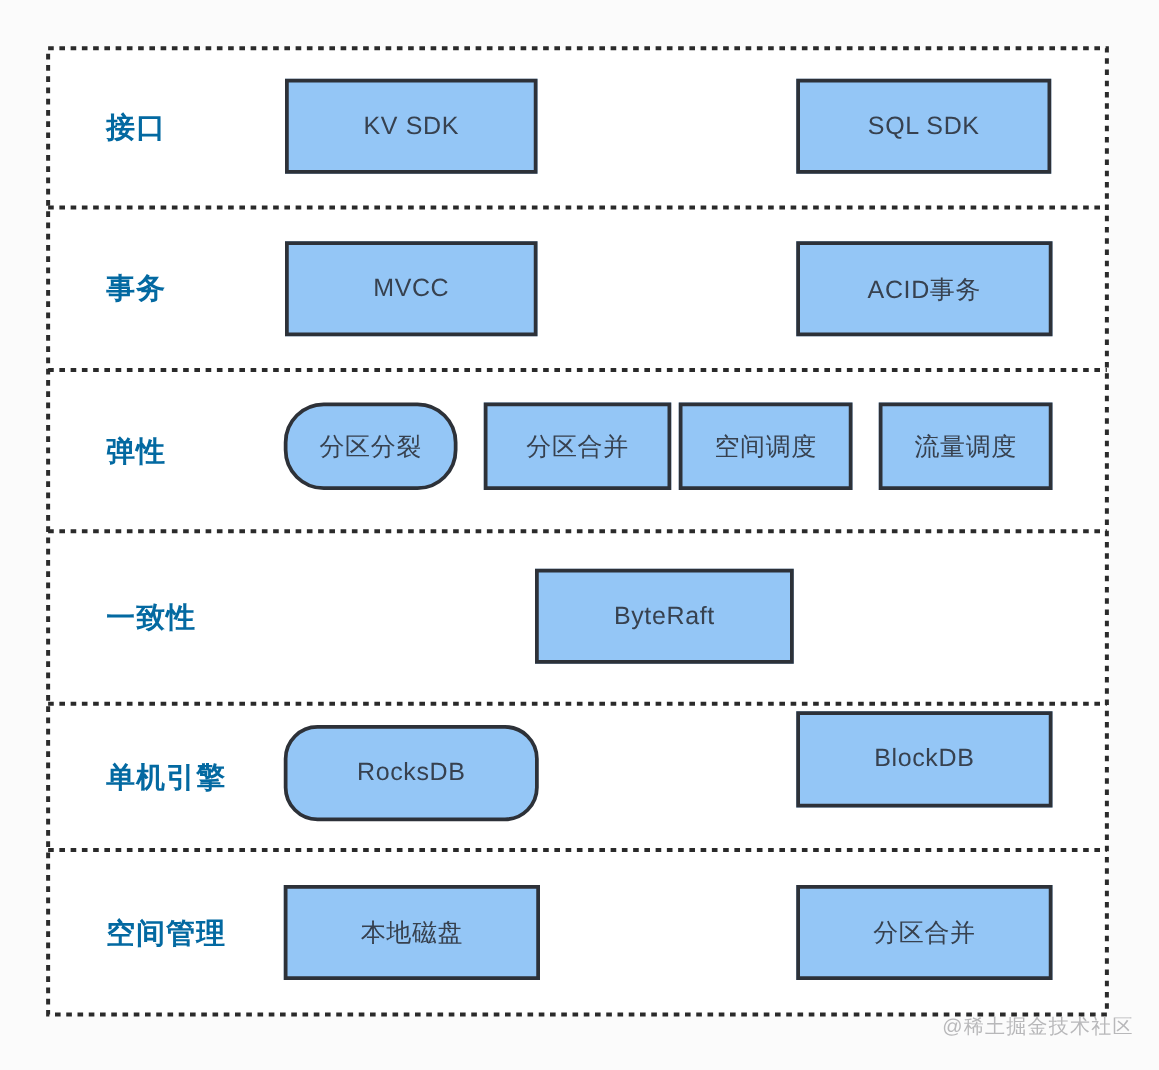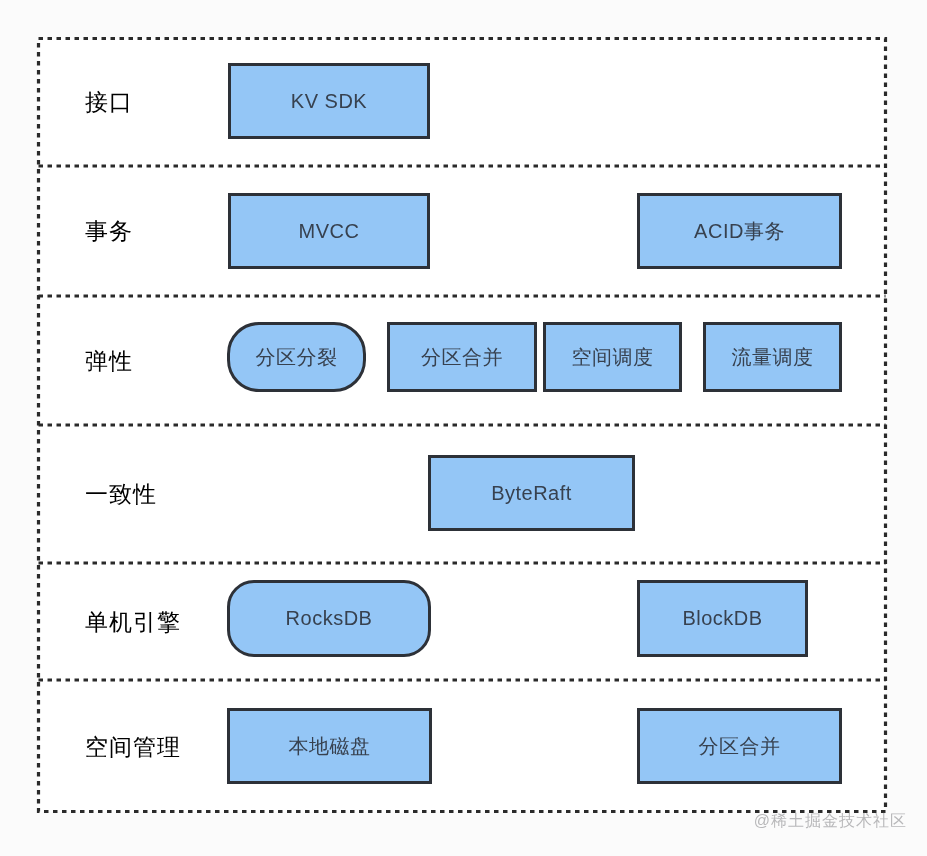--- a/index.html
+++ b/index.html
@@ -39,23 +39,23 @@
     position: absolute;
     left: 0;
     width: 850px;
   }
   .layer-label {
     position: absolute;
     left: 48px;
     top: 50%;
     transform: translateY(-50%);
     font-size: 23px;
-    font-weight: 400;
+    font-weight: 700;
     letter-spacing: 1px;
-    color: #000000;
+    color: #0369a1;
     white-space: nowrap;
   }
   .node {
     position: absolute;
     background: #94c6f6;
     border: 3px solid #2d3138;
     box-sizing: border-box;
     display: flex;
     align-items: center;
     justify-content: center;
@@ -86,20 +86,21 @@
     <line x1="38.5" y1="425" x2="885.5" y2="425" stroke="#2a2a2a" stroke-width="3.2" stroke-dasharray="4.5 4.5"></line>
     <line x1="38.5" y1="563" x2="885.5" y2="563" stroke="#2a2a2a" stroke-width="3.2" stroke-dasharray="4.5 4.5"></line>
     <line x1="38.5" y1="680" x2="885.5" y2="680" stroke="#2a2a2a" stroke-width="3.2" stroke-dasharray="4.5 4.5"></line>
   </svg>
 
   <div class="panel">
 
     <div class="layer-row" style="top:0; height:129px;">
       <div class="layer-label">接口</div>
       <div class="node" style="left:191px; top:26px; width:202px; height:76px;">KV SDK</div>
+      <div class="node" style="left:600px; top:26px; width:204px; height:76px;">SQL SDK</div>
     </div>
 
     <div class="layer-row" style="top:129px; height:130px;">
       <div class="layer-label">事务</div>
       <div class="node" style="left:191px; top:27px; width:202px; height:76px;">MVCC</div>
       <div class="node" style="left:600px; top:27px; width:205px; height:76px;">ACID事务</div>
     </div>
 
     <div class="layer-row" style="top:259px; height:129px;">
       <div class="layer-label">弹性</div>
@@ -110,21 +111,21 @@
     </div>
 
     <div class="layer-row" style="top:388px; height:138px;">
       <div class="layer-label">一致性</div>
       <div class="node" style="left:391px; top:30px; width:207px; height:76px;">ByteRaft</div>
     </div>
 
     <div class="layer-row" style="top:526px; height:117px;">
       <div class="layer-label">单机引擎</div>
       <div class="node" style="left:190px; top:17px; width:204px; height:77px;border-radius:27px;">RocksDB</div>
-      <div class="node" style="left:600px; top:17px; width:171px; height:77px;">BlockDB</div>
+      <div class="node" style="left:600px; top:6px; width:205px; height:77px;">BlockDB</div>
     </div>
 
     <div class="layer-row" style="top:643px; height:133px;">
       <div class="layer-label">空间管理</div>
       <div class="node" style="left:190px; top:28px; width:205px; height:76px;">本地磁盘</div>
       <div class="node" style="left:600px; top:28px; width:205px; height:76px;">分区合并</div>
     </div>
 
   </div>
 

